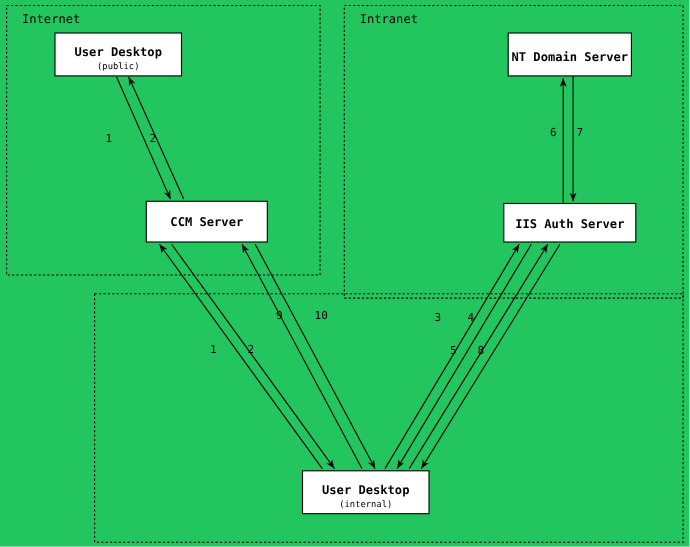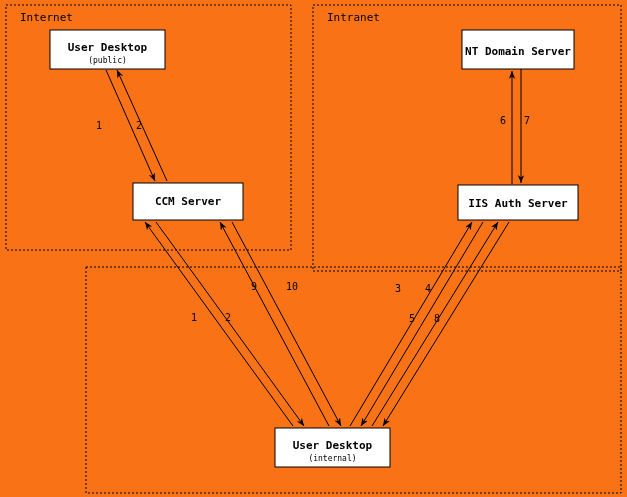--- a/index.html
+++ b/index.html
@@ -4,21 +4,21 @@
 <style>
   html, body {
     margin: 0;
     padding: 0;
     background: #ffffff;
   }
   #diagram-root {
     position: relative;
     width: 627px;
     height: 497px;
-    background: #f97316;
+    background: #22c55e;
     font-family: "DejaVu Sans Mono", monospace;
     overflow: hidden;
   }
   #diagram-svg {
     position: absolute;
     top: 0;
     left: 0;
     width: 627px;
     height: 497px;
   }

